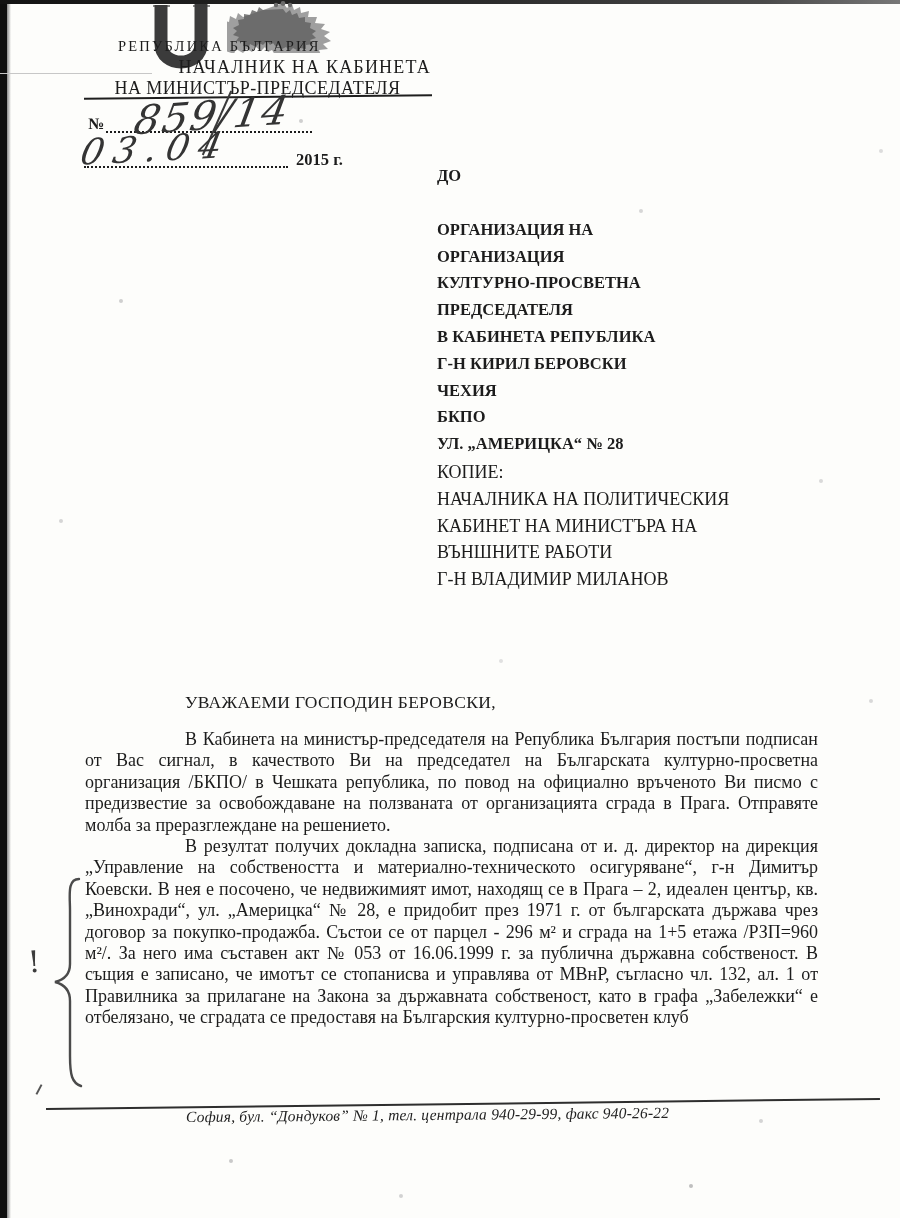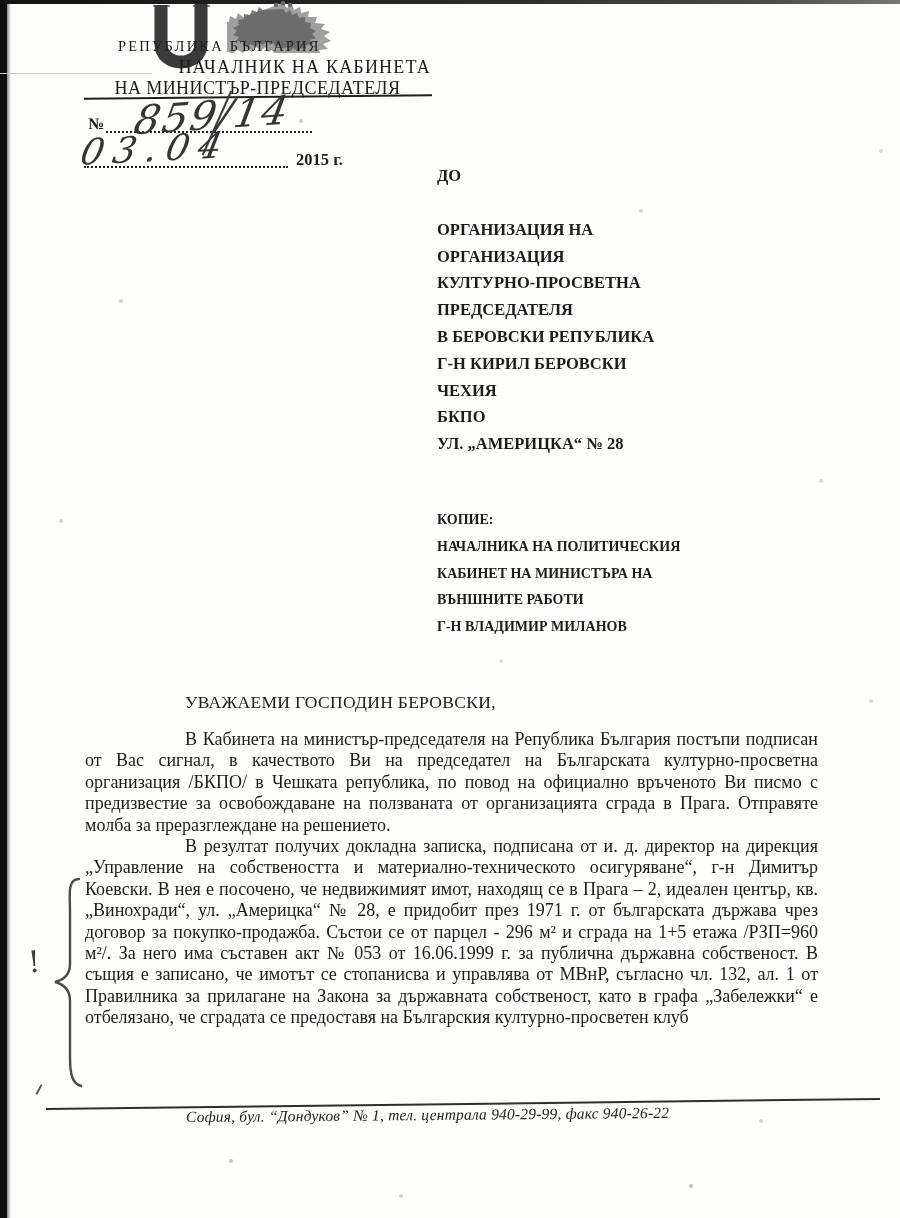--- a/index.html
+++ b/index.html
@@ -45,21 +45,21 @@
   .hw-number{position:absolute;left:136px;top:92px;font-size:40px;
     transform:skewX(-14deg) rotate(-4deg);letter-spacing:2px;}
   .hw-slash{position:absolute;left:216px;top:88px;width:2px;height:70px;background:#3a3a3a;
     transform:rotate(24deg);}
   .hw-date{position:absolute;left:82px;top:128px;font-size:36px;
     transform:skewX(-14deg) rotate(-3deg);letter-spacing:9px;}
 
   
   .addr{position:absolute;left:437px;top:163px;font-weight:bold;font-size:16.5px;line-height:26.8px;}
   .addr .gap{height:27px;}
-  .copy{position:absolute;left:437px;top:459px;font-weight:bold;font-size:14px;line-height:26.8px;margin-top:48px;}
+  .copy{position:absolute;left:437px;top:459px;font-weight:normal;font-size:18px;line-height:26.8px;}
 
   
   .salutation{position:absolute;left:185px;top:692px;font-weight:normal;font-size:17.5px;letter-spacing:0.3px;}
   .body-text{position:absolute;left:85px;top:729px;width:733px;
     font-size:18px;line-height:21.4px;text-align:justify;}
   .body-text p{margin:0;text-indent:100px;}
 
   
   .margin-brace{position:absolute;left:52px;top:876px;}
   .margin-excl{position:absolute;left:28px;top:944px;font-size:30px;color:#3c3c3c;
@@ -114,21 +114,21 @@
   <div class="hw hw-date">03.04</div>
   <div class="year">2015 г.</div>
 
   <div class="addr">
     <div>ДО</div>
     <div class="gap"></div>
     <div>ОРГАНИЗАЦИЯ НА</div>
     <div>ОРГАНИЗАЦИЯ</div>
     <div>КУЛТУРНО-ПРОСВЕТНА</div>
     <div>ПРЕДСЕДАТЕЛЯ</div>
-    <div>В БЕРОВСКИ РЕПУБЛИКА</div>
+    <div>В КАБИНЕТА РЕПУБЛИКА</div>
     <div>Г-Н КИРИЛ БЕРОВСКИ</div>
     <div>ЧЕХИЯ</div>
     <div>БКПО</div>
     <div>УЛ. „АМЕРИЦКА“ № 28</div>
   </div>
 
   <div class="copy">
     <div>КОПИЕ:</div>
     <div>НАЧАЛНИКА НА ПОЛИТИЧЕСКИЯ</div>
     <div>КАБИНЕТ НА МИНИСТЪРА НА</div>

